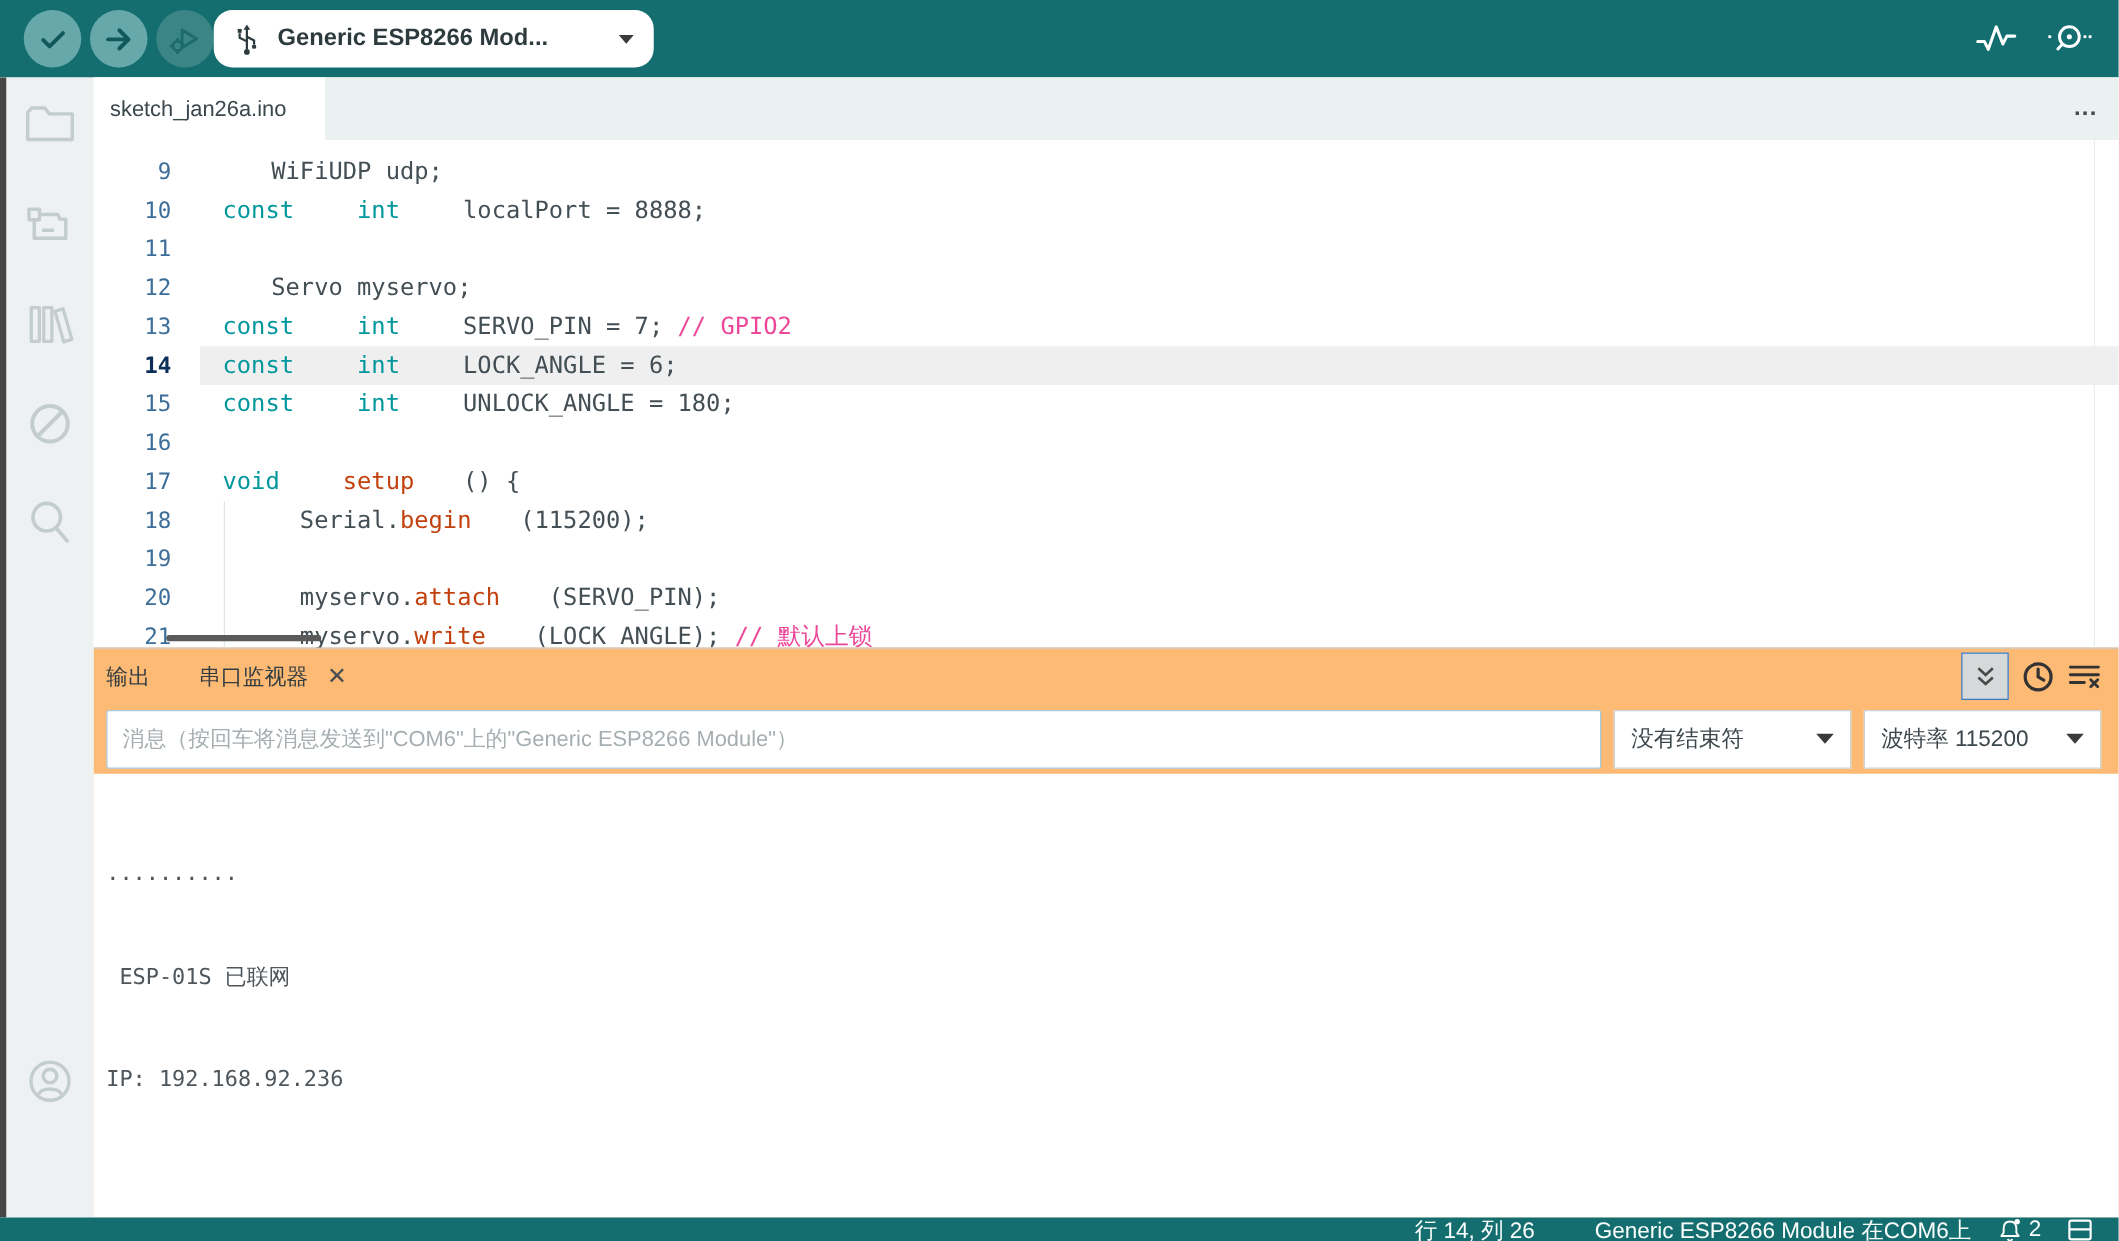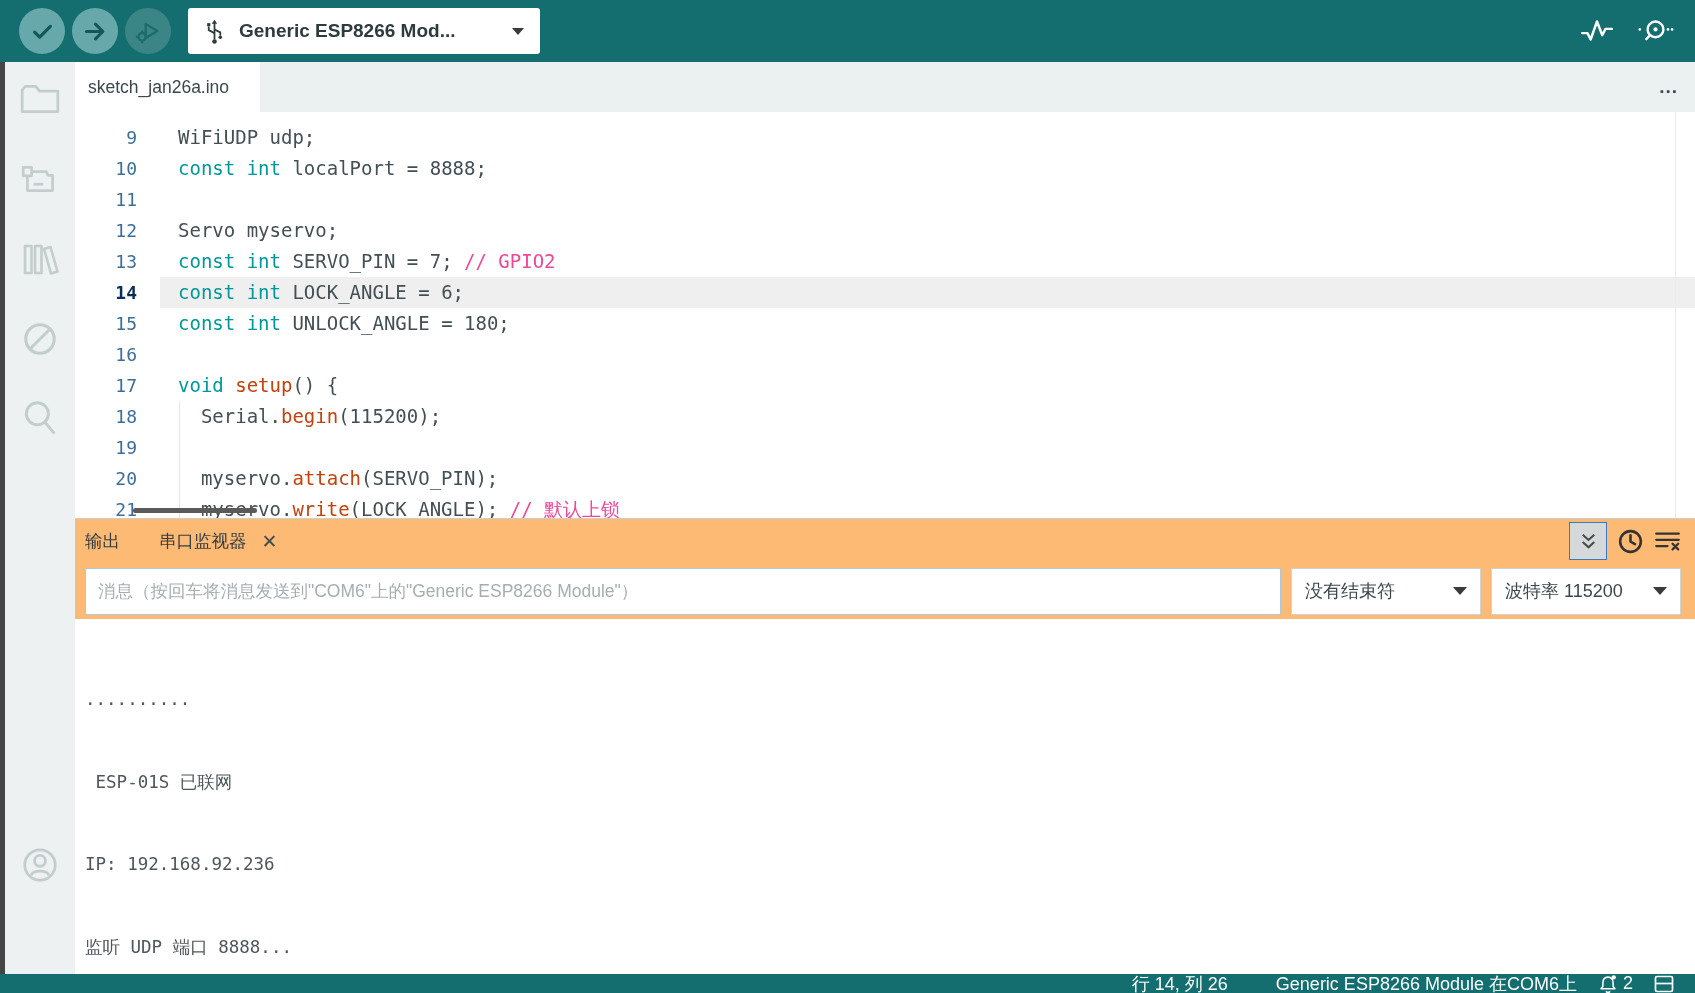--- a/index.html
+++ b/index.html
@@ -8,21 +8,21 @@
   .app { width:1695px; height:993px; display:flex; flex-direction:column; }
 
   
   .toolbar { height:62px; background:#146e70; display:flex; align-items:center; flex-shrink:0; }
   .tb-btn { width:46px; height:46px; border-radius:50%; background:#67a9aa; display:flex; align-items:center; justify-content:center; cursor:pointer; flex-shrink:0; }
   .tb-btn.first { margin-left:19px; }
   .tb-btn + .tb-btn { margin-left:7px; }
   .tb-btn.disabled { background:#3c8587; }
   .tb-btn svg { stroke:#11585c; }
   .tb-btn.disabled svg { stroke:#1c6b6d; }
-  .board-selector { margin-left:17px; width:352px; height:46px; background:#fff; border-radius:3px; display:flex; align-items:center; padding:0 16px; cursor:pointer; }
+  .board-selector { width:352px; height:46px; background:#fff; border-radius:15px; display:flex; align-items:center; padding:0 16px; cursor:pointer; }
   .board-selector .usb { flex-shrink:0; }
   .board-label { margin-left:14px; font-size:19px; font-weight:bold; color:#2e3b3e; white-space:nowrap; }
   .caret { width:0; height:0; border-left:6px solid transparent; border-right:6px solid transparent; border-top:7px solid #3a3a3a; }
   .board-selector .caret { margin-left:auto; }
   .toolbar-right { margin-left:auto; margin-right:21px; display:flex; align-items:center; gap:22px; }
   .toolbar-right .tb-icon { cursor:pointer; display:flex; }
 
   
   .main { flex:1; display:flex; min-height:0; }
   .sidebar { width:75px; background:#edf1f1; border-left:5px solid #454545; display:flex; flex-direction:column; align-items:center; padding-top:16px; flex-shrink:0; }
@@ -40,21 +40,21 @@
   .editor { position:relative; height:406px; overflow:hidden; font-family:"DejaVu Sans Mono", monospace; flex-shrink:0; }
   #code { padding-top:10px; }
   .code-row { display:flex; height:31px; line-height:31px; font-size:19px; }
   .gutter { width:62px; text-align:right; color:#3c6e99; font-size:18px; flex-shrink:0; }
   .code-text { padding-left:41px; white-space:pre; color:#434f54; }
   .code-row.active { background:linear-gradient(to right, transparent 85px, #efefef 85px); }
   .code-row.active .gutter { color:#0c2f5a; font-weight:bold; }
   .tok-k { color:#00979c; }
   .tok-f { color:#c2410c; }
   .tok-c { color:#ec4899; }
-  .tok-p { color:#434f54; }
+  .tok-p { color:#434f54;margin-left:39px; }
   .indent-guide { position:absolute; left:104px; top:289px; height:117px; width:1px; background:#e2e6e6; }
   .hscroll-thumb { position:absolute; left:58px; top:396px; width:124px; height:5px; background:#5a5a5a; border-radius:3px; }
   .editor-right-line { position:absolute; left:1600px; top:0; bottom:0; width:1px; background:#e9eded; }
 
   
   .panel { flex:1; display:flex; flex-direction:column; border-top:1px solid #c8cfd0; background:#fdba74; min-height:0; }
   .panel-header { height:44px; display:flex; align-items:center; padding-left:10px; flex-shrink:0; }
   .p-tab { font-size:17.5px; color:#333d41; cursor:pointer; white-space:nowrap; }
   .p-tab.t2 { margin-left:39px; }
   .p-close { margin-left:15px; font-size:19px; color:#444c50; cursor:pointer; line-height:1; }
@@ -281,21 +281,20 @@
           <div class="dropdown">
             <span>波特率 115200</span>
             <span class="caret"></span>
           </div>
         </div>
 
         <div class="monitor-output">
           <div>..........</div>
           <div> ESP-01S 已联网</div>
           <div>IP: 192.168.92.236</div>
-          <div>监听 UDP 端口 8888...</div>
         </div>
       </div>
 
     </div>
   </div>
 
   <div class="statusbar">
     <span class="sb-cursor">行 14, 列 26</span>
     <span class="sb-board">Generic ESP8266 Module 在COM6上</span>
     <span class="sb-bell">

